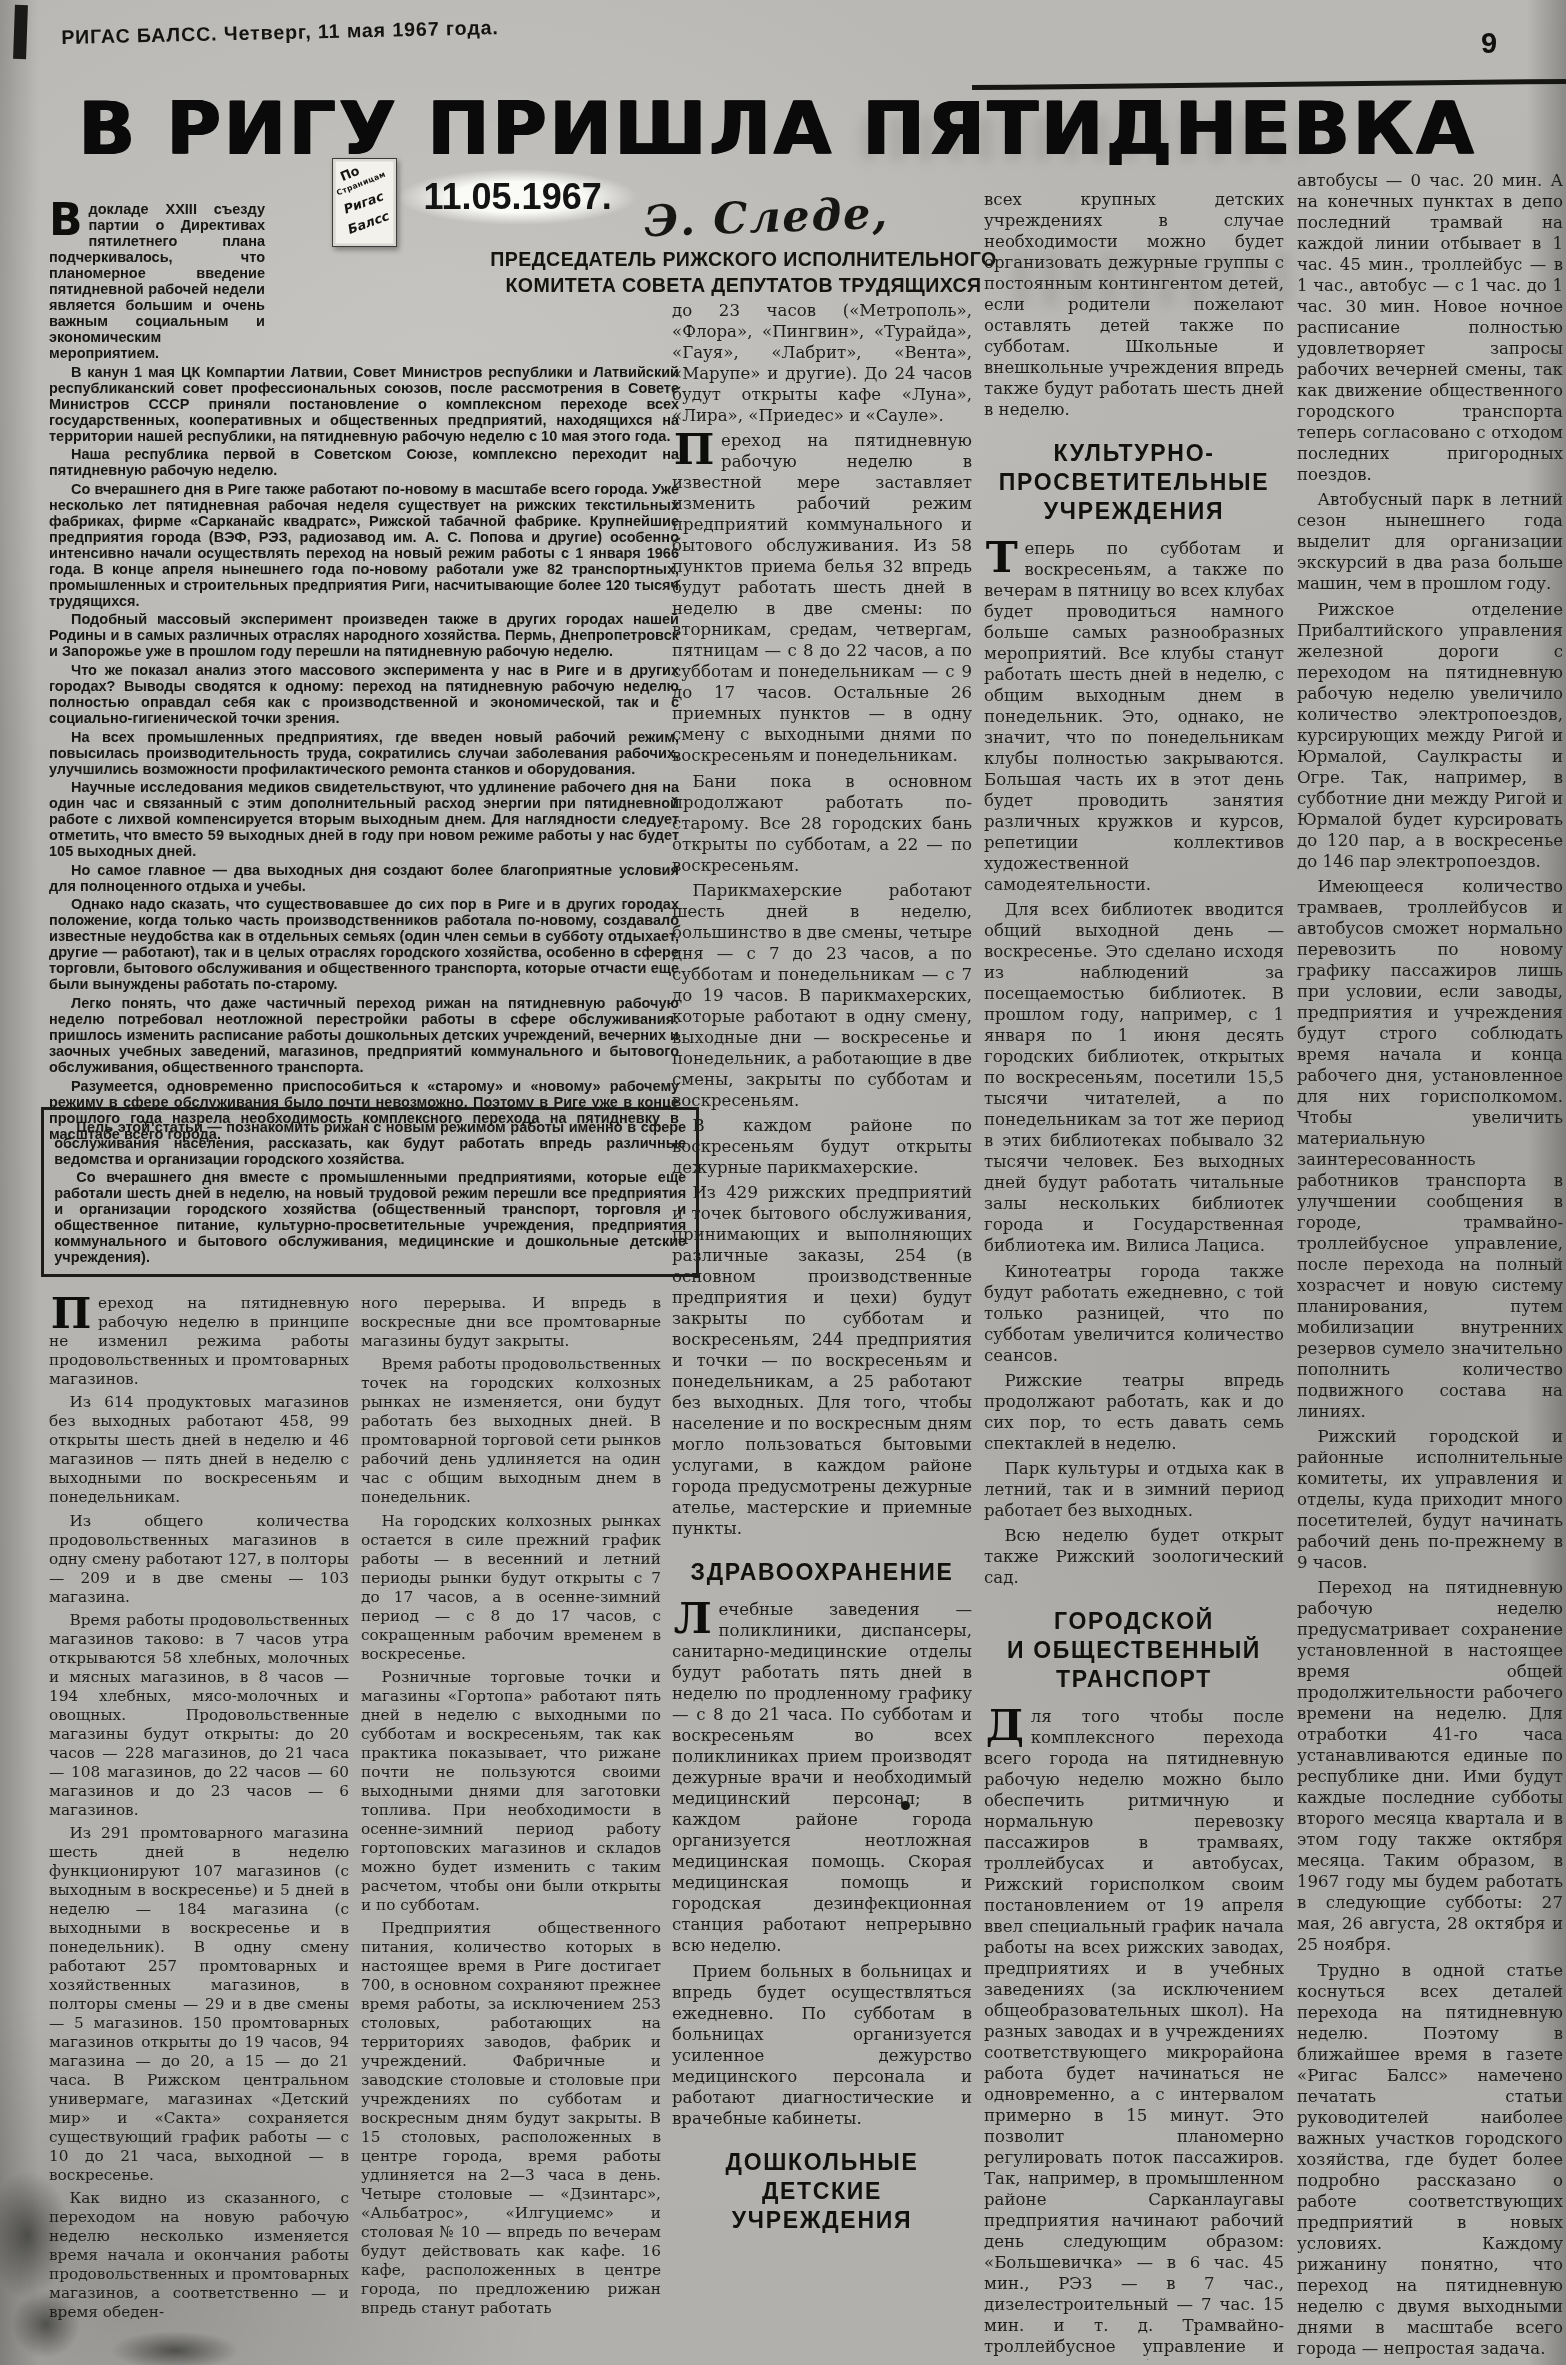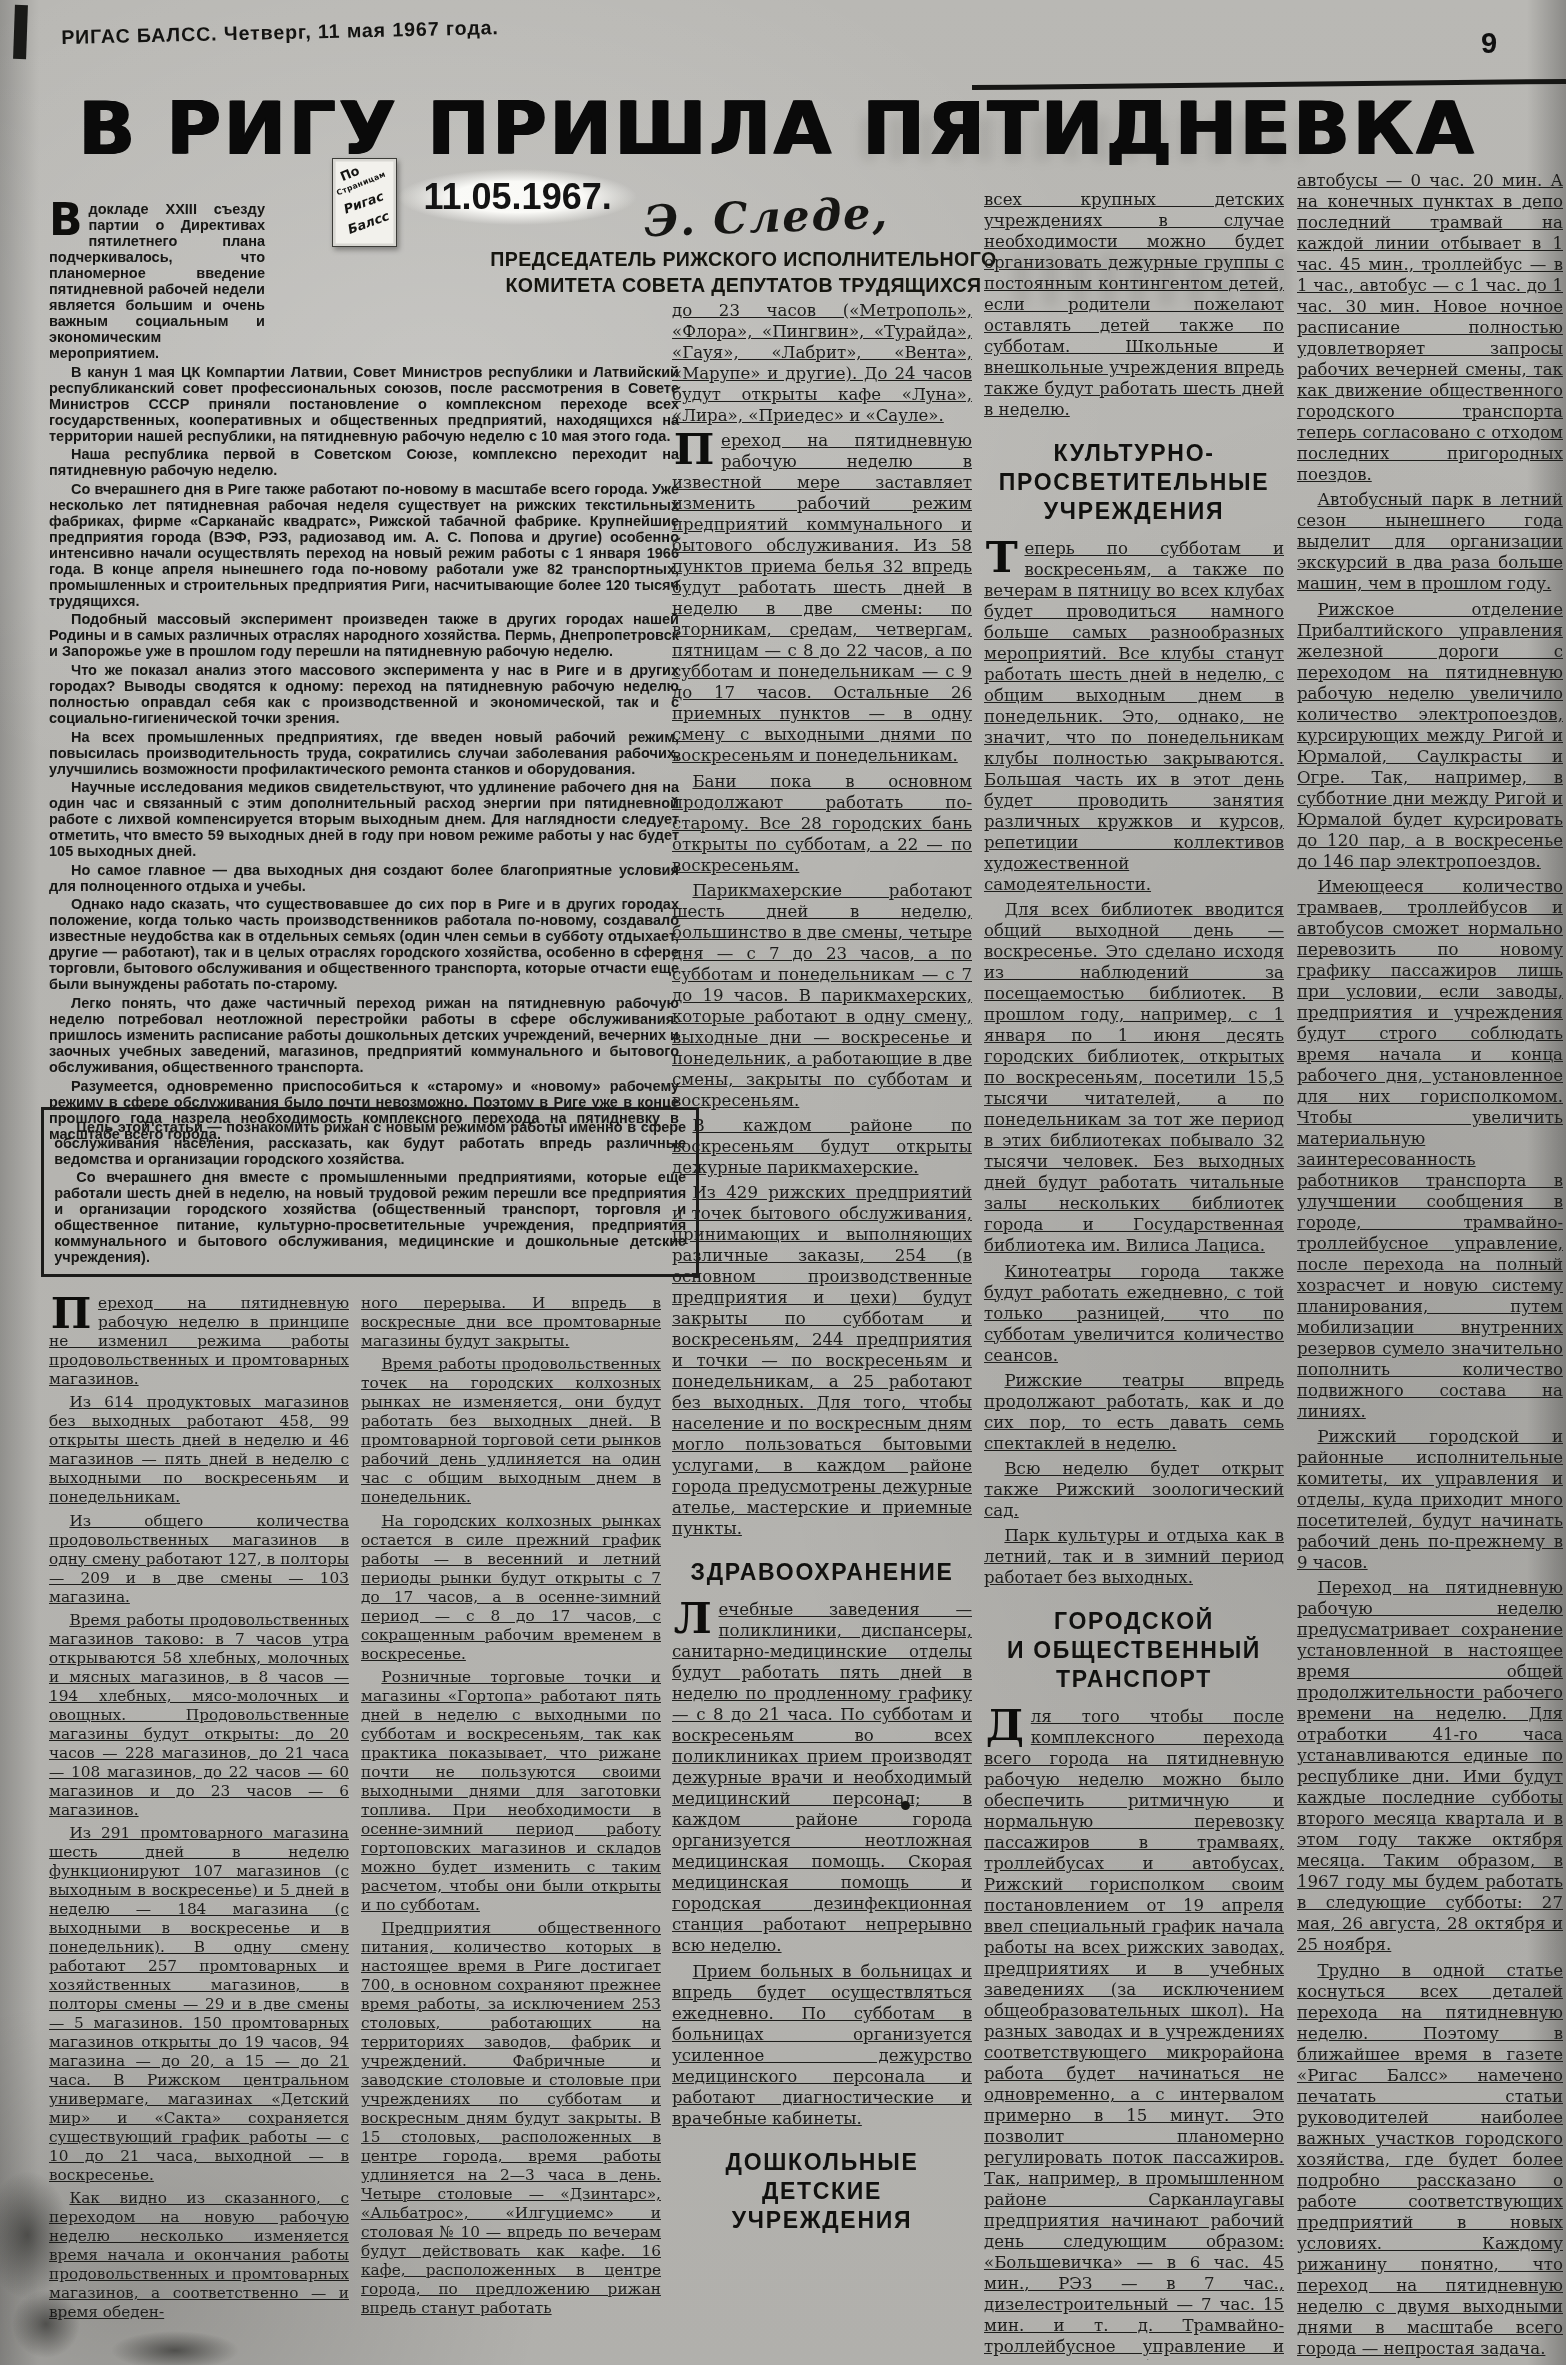--- a/index.html
+++ b/index.html
@@ -35,21 +35,21 @@
   
   .intro{position:absolute;left:49px;top:201px;width:630px;}
   .intro p{margin:0 0 2.6px;font:bold 14.5px/16px "Liberation Sans",sans-serif;text-align:justify;
     text-indent:22px;color:#171715;}
   .intro p.narrow{width:216px;text-indent:0;}
   .intro .dc, .intro-box .dc{float:left;font:bold 44px/37px "DejaVu Sans",sans-serif;padding:0 6px 0 0;color:#0e0e0c;}
   .intro-box{position:absolute;left:41px;top:1107px;width:632px;border:3.4px solid #1b1b19;padding:8.5px 10.2px 6.8px;}
   .intro-box p{margin:0 0 2.6px;font:bold 14.5px/16px "Liberation Sans",sans-serif;text-align:justify;text-indent:22px;color:#171715;}
   
   .col{position:absolute;width:300px;overflow:hidden;}
-  .col p{margin:0 0 4.3px;text-align:justify;text-indent:20.4px;color:#1d1d1b;text-decoration:underline;}
+  .col p{margin:0 0 4.3px;text-align:justify;text-indent:20.4px;color:#1d1d1b;}
   .col-narrowtype p{font:15.3px/19px "DejaVu Serif",serif;}
   .col-widetype p{font:16.6px/21px "DejaVu Serif",serif;}
   .col p.cont{text-indent:0;}
   .col p.lead{text-indent:0;}
   .col .dc{float:left;font:bold 43px/36px "DejaVu Serif",serif;padding:0.9px 6.8px 0 1.7px;color:#0d0d0b;}
   .sec-heading{font:bold 23px/29px "Liberation Sans",sans-serif;text-align:center;letter-spacing:1.7px;
     white-space:pre-line;margin:19px 0 12px;color:#11110f;}
   .col .sec-heading:first-child{margin-top:1.7px;}
   .col1{left:49px;top:1294px;height:1066px;}
   .col2{left:361px;top:1294px;height:1066px;}
@@ -139,22 +139,22 @@
     </div>
   <div class="col col4 col-widetype">
       <p class="cont ">всех крупных детских учреждениях в случае необходимости можно будет организовать дежурные группы с постоянным контингентом детей, если родители пожелают оставлять детей также по субботам. Школьные и внешкольные учреждения впредь также будут работать шесть дней в неделю.</p>
       <div class="sec-heading">КУЛЬТУРНО-
 ПРОСВЕТИТЕЛЬНЫЕ
 УЧРЕЖДЕНИЯ</div>
       <p class="lead "><span class="dc">Т</span>еперь по субботам и воскресеньям, а также по вечерам в пятницу во всех клубах будет проводиться намного больше самых разнообразных мероприятий. Все клубы станут работать шесть дней в неделю, с общим выходным днем в понедельник. Это, однако, не значит, что по понедельникам клубы полностью закрываются. Большая часть их в этот день будет проводить занятия различных кружков и курсов, репетиции коллективов художественной самодеятельности.</p>
       <p class="">Для всех библиотек вводится общий выходной день — воскресенье. Это сделано исходя из наблюдений за посещаемостью библиотек. В прошлом году, например, с 1 января по 1 июня десять городских библиотек, открытых по воскресеньям, посетили 15,5 тысячи читателей, а по понедельникам за тот же период в этих библиотеках побывало 32 тысячи человек. Без выходных дней будут работать читальные залы нескольких библиотек города и Государственная библиотека им. Вилиса Лациса.</p>
       <p class="">Кинотеатры города также будут работать ежедневно, с той только разницей, что по субботам увеличится количество сеансов.</p>
       <p class="">Рижские театры впредь продолжают работать, как и до сих пор, то есть давать семь спектаклей в неделю.</p>
+      <p class="">Парк культуры и отдыха как в летний, так и в зимний период работает без выходных.</p>
       <p class="">Всю неделю будет открыт также Рижский зоологический сад.</p>
-      <p class="">Парк культуры и отдыха как в летний, так и в зимний период работает без выходных.</p>
       <div class="sec-heading">ГОРОДСКОЙ
 И ОБЩЕСТВЕННЫЙ
 ТРАНСПОРТ</div>
       <p class="lead "><span class="dc">Д</span>ля того чтобы после комплексного перехода всего города на пятидневную рабочую неделю можно было обеспечить ритмичную и нормальную перевозку пассажиров в трамваях, троллейбусах и автобусах, Рижский горисполком своим постановлением от 19 апреля ввел специальный график начала работы на всех рижских заводах, предприятиях и в учебных заведениях (за исключением общеобразовательных школ). На разных заводах и в учреждениях соответствующего микрорайона работа будет начинаться не одновременно, а с интервалом примерно в 15 минут. Это позволит планомерно регулировать поток пассажиров. Так, например, в промышленном районе Сарканлаугавы предприятия начинают рабочий день следующим образом: «Большевичка» — в 6 час. 45 мин., РЭЗ — в 7 час., дизелестроительный — 7 час. 15 мин. и т. д. Трамвайно-троллейбусное управление и Рижский автобусный парк соответственно изменили расписание движения трамваев, троллейбусов и автобусов. Время нахождения на линиях трамваев, троллейбусов и автобусов увеличено в среднем на 30—50 минут. Время наиболее интенсивных перевозок пассажиров в утренние и вечерние часы увеличено на 30 минут с таким расчетом, чтобы в часы «пик» на линиях курсировало максимальное количество машин. Теперь последние вагоны общественного транспорта отправляются из центра города на конечные пункты в такое время: трамваи — в 0 час. 45 мин., троллейбусы — 0 час. 30 мин.,</p>
     </div>
   <div class="col col5 col-widetype">
       <p class="cont ">автобусы — 0 час. 20 мин. А на конечных пунктах в депо последний трамвай на каждой линии отбывает в 1 час. 45 мин., троллейбус — в 1 час., автобус — с 1 час. до 1 час. 30 мин. Новое ночное расписание полностью удовлетворяет запросы рабочих вечерней смены, так как движение общественного городского транспорта теперь согласовано с отходом последних пригородных поездов.</p>
       <p class="">Автобусный парк в летний сезон нынешнего года выделит для организации экскурсий в два раза больше машин, чем в прошлом году.</p>
       <p class="">Рижское отделение Прибалтийского управления железной дороги с переходом на пятидневную рабочую неделю увеличило количество электропоездов, курсирующих между Ригой и Юрмалой, Саулкрасты и Огре. Так, например, в субботние дни между Ригой и Юрмалой будет курсировать до 120 пар, а в воскресенье до 146 пар электропоездов.</p>
       <p class="">Имеющееся количество трамваев, троллейбусов и автобусов сможет нормально перевозить по новому графику пассажиров лишь при условии, если заводы, предприятия и учреждения будут строго соблюдать время начала и конца рабочего дня, установленное для них горисполкомом. Чтобы увеличить материальную заинтересованность работников транспорта в улучшении сообщения в городе, трамвайно-троллейбусное управление, после перехода на полный хозрасчет и новую систему планирования, путем мобилизации внутренних резервов сумело значительно пополнить количество подвижного состава на линиях.</p>

